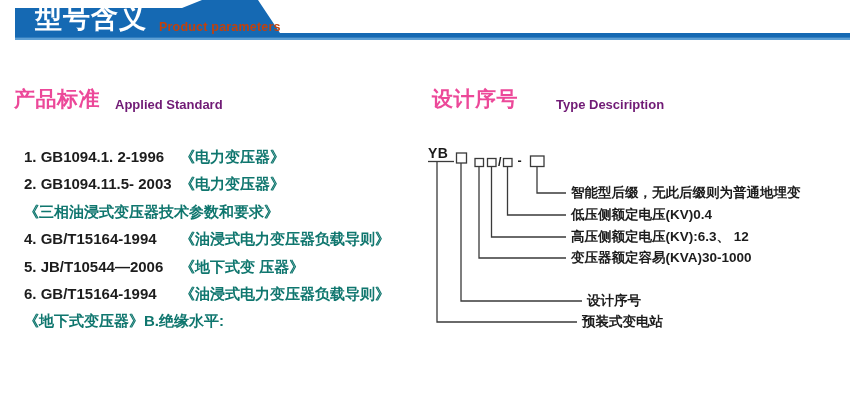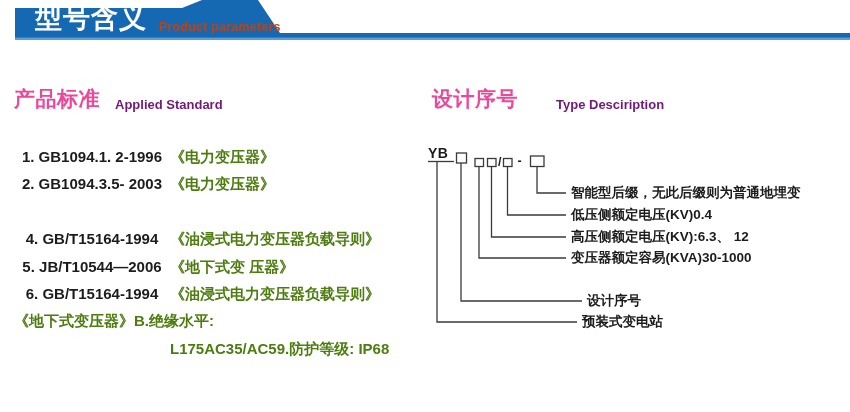--- a/index.html
+++ b/index.html
@@ -27,28 +27,28 @@
   }
   .head-en{
     position:absolute;top:97px;
     color:#701a75;font-size:13px;font-weight:600;
   }
   .head-zh.left{left:14px;}
   .head-en.left{left:115px;}
   .head-zh.right{left:432px;}
   .head-en.right{left:536px;margin-left:20px;}
   
-  .std-list{position:absolute;left:14px;top:148px;width:420px;text-align:center;}
+  .std-list{position:absolute;left:24px;top:148px;width:420px;}
   .std-row{display:flex;height:27.4px;align-items:flex-start;}
   .std-code{
     flex:0 0 156px;
     color:#1c1c1c;font-size:15px;font-weight:600;white-space:nowrap;
   }
   .std-title{
-    color:#4d7c0f;font-size:15px;font-weight:600;white-space:nowrap;
+    color:#0f766e;font-size:15px;font-weight:600;white-space:nowrap;
   }
   
   .diagram{position:absolute;left:420px;top:140px;width:430px;height:200px;}
   .diagram text{
     font-family:"Liberation Sans","DejaVu Sans",sans-serif;
     fill:#1c1c1c;font-weight:700;
   }
   .diagram .model-txt{font-size:14px;letter-spacing:0.5px;}
   .diagram .sep-txt{font-size:12.5px;}
   .diagram .lbl{font-size:13.5px;}
@@ -70,43 +70,40 @@
 <div>
   <div class="head-zh left">产品标准</div>
   <div class="head-en left">Applied Standard</div>
 
   <div class="std-list">
     <div class="std-row">
       <span class="std-code">1. GB1094.1. 2-1996</span>
       <span class="std-title">《电力变压器》</span>
     </div>
     <div class="std-row">
-      <span class="std-code">2. GB1094.3.5- 2003</span>
+      <span class="std-code">2. GB1094.11.5- 2003</span>
       <span class="std-title">《电力变压器》</span>
     </div>
     <div class="std-row">
+      <span class="std-title">《三相油浸式变压器技术参数和要求》</span>
     </div>
     <div class="std-row">
       <span class="std-code">4. GB/T15164-1994</span>
       <span class="std-title">《油浸式电力变压器负载导则》</span>
     </div>
     <div class="std-row">
       <span class="std-code">5. JB/T10544—2006</span>
       <span class="std-title">《地下式变 压器》</span>
     </div>
     <div class="std-row">
       <span class="std-code">6. GB/T15164-1994</span>
       <span class="std-title">《油浸式电力变压器负载导则》</span>
     </div>
     <div class="std-row">
       <span class="std-title">《地下式变压器》B.绝缘水平:</span>
-    </div>
-    <div class="std-row">
-      <span class="std-code"></span>
-      <span class="std-title">L175AC35/AC59.防护等级: IP68</span>
     </div>
   </div>
 </div>
 
 <div>
   <div class="head-zh right">设计序号</div>
   <div class="head-en right">Type Desciription</div>
 
   <svg class="diagram" viewBox="0 0 430 200">
 

